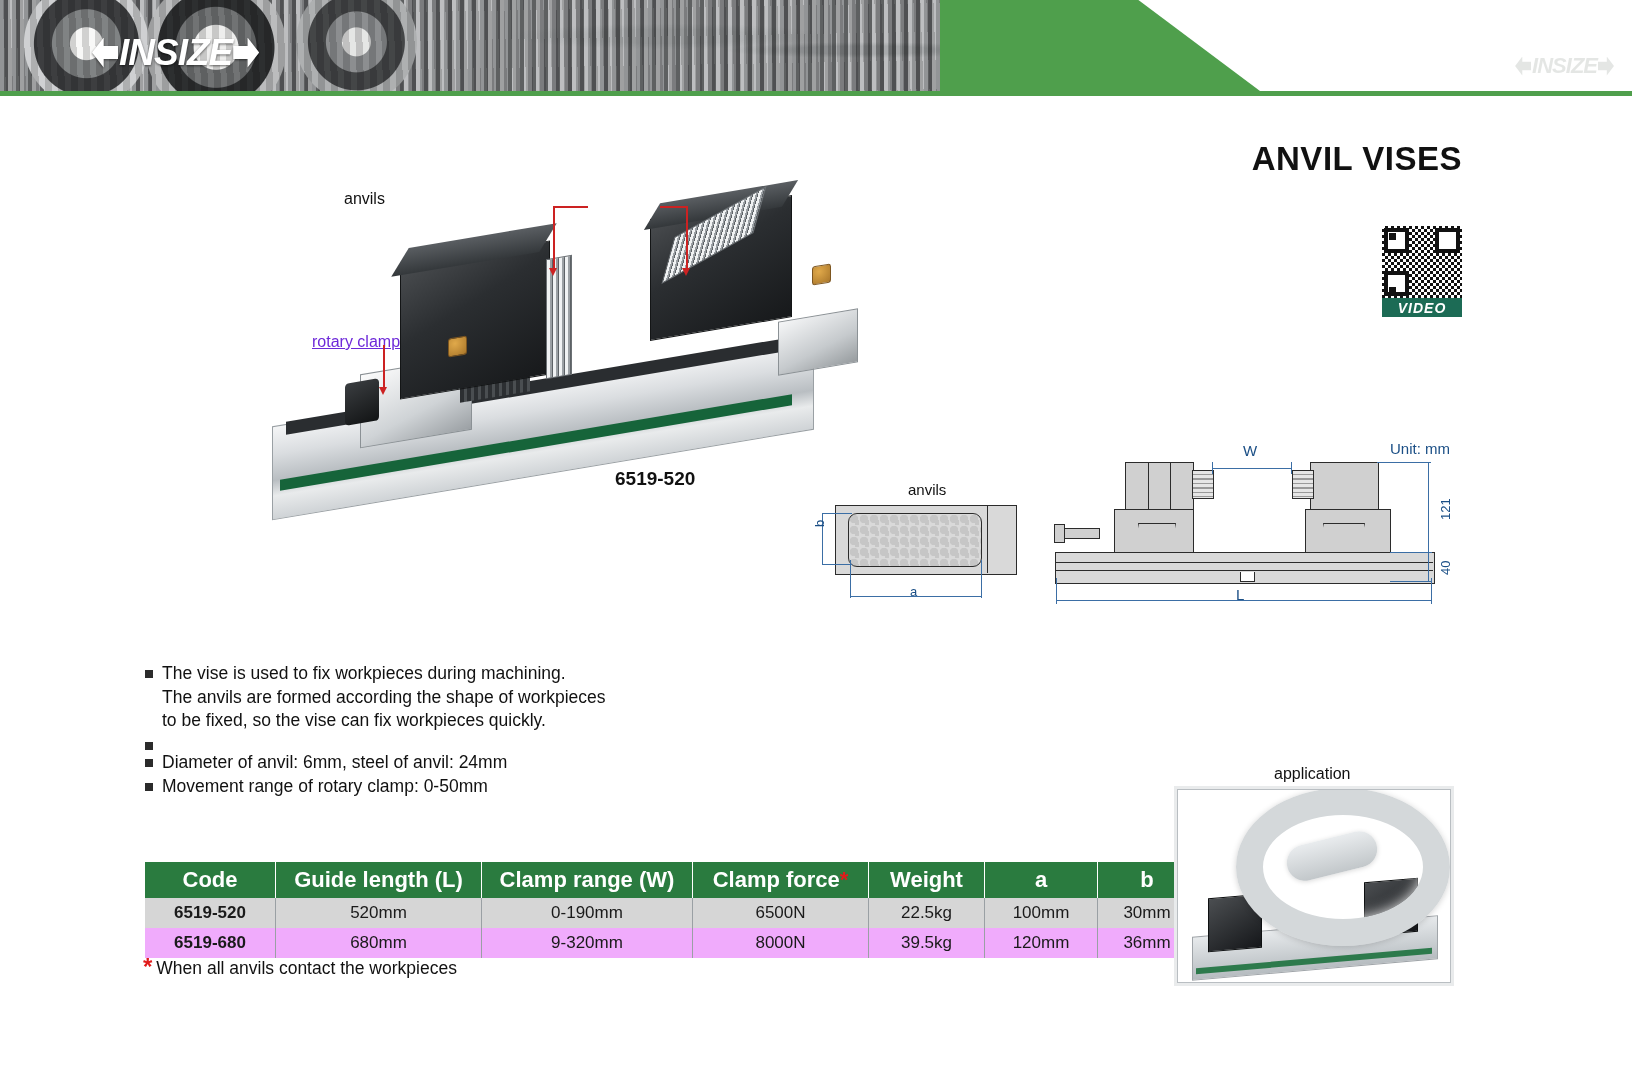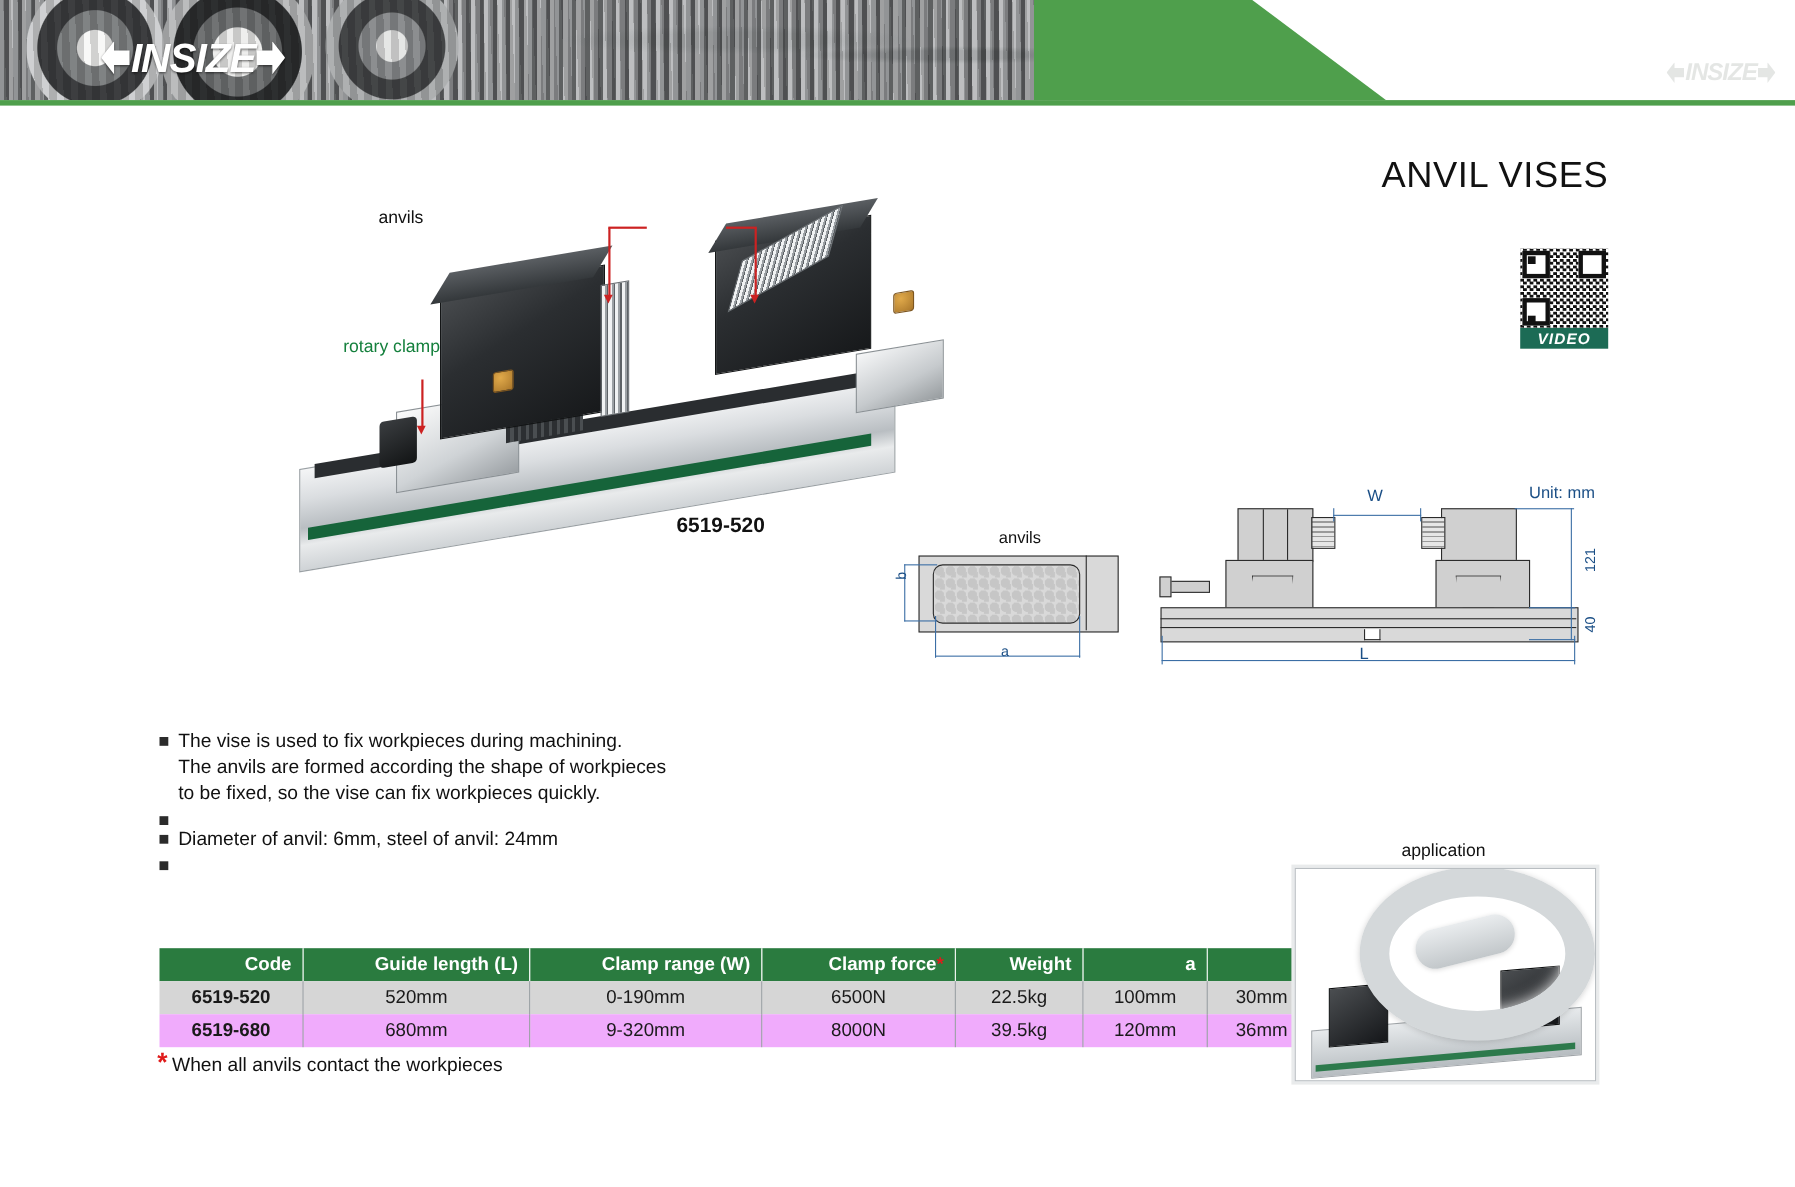--- a/index.html
+++ b/index.html
@@ -61,21 +61,21 @@
   .watermark{
     position:absolute;right:18px;top:55px;
     display:flex;align-items:center;opacity:.18;
   }
   .watermark .logo-text{color:#6f7a70;font-size:22px;}
   .watermark .logo-arrow-l,.watermark .logo-arrow-r{background:#6f7a70;width:16px;height:19px;}
 
   
   .page-title{
     position:absolute;right:170px;top:140px;
-    font-size:33px;font-weight:normal;letter-spacing:.5px;color:#111;
+    font-size:33px;font-weight:bold;letter-spacing:.5px;color:#111;
     text-align:right;
   }
   .qr-wrap{position:absolute;left:1382px;top:226px;width:80px;}
   .qr{
     width:80px;height:72px;
     background-color:#fff;
     background-image:
       repeating-conic-gradient(#111 0% 25%, #fff 0% 50%);
     background-size:6px 6px;
     position:relative;
@@ -97,21 +97,21 @@
     display:flex;align-items:center;justify-content:center;
     font-style:italic;
   }
 
   
   .product-area{position:absolute;left:250px;top:185px;width:640px;height:330px;}
   .callout-anvils{
     position:absolute;left:344px;top:190px;font-size:16px;color:#111;
   }
   .callout-rotary{
-    position:absolute;left:312px;top:307px;font-size:16px;color:#15803d;
+    position:absolute;left:312px;top:333px;font-size:16px;color:#6d28d9;text-decoration:underline;
   }
   .lead{position:absolute;background:#cc2222;}
   .lead.l1{left:553px;top:207px;width:1.6px;height:63px;}
   .lead.l1h{left:553px;top:206px;width:35px;height:1.6px;}
   .lead.l2{left:686px;top:207px;width:1.6px;height:63px;}
   .lead.l2h{left:660px;top:206px;width:28px;height:1.6px;}
   .lead.l3{left:383px;top:345px;width:1.6px;height:44px;}
   .arrowhead{
     position:absolute;width:0;height:0;
     border-left:4px solid transparent;border-right:4px solid transparent;
@@ -290,23 +290,23 @@
   }
 
   
   .spec-table{
     position:absolute;left:145px;top:862px;
     border-collapse:collapse;
     font-size:17px;
   }
   .spec-table th{
     background:#2a7b3f;color:#fff;font-weight:bold;
-    padding:5px 10px;text-align:right;
+    padding:5px 10px;text-align:center;
     border-right:1.5px solid #ffffff;
-    white-space:nowrap;font-size:17px;
+    white-space:nowrap;font-size:22px;
   }
   .spec-table th:last-child{border-right:none;}
   .spec-table td{
     padding:5px 10px;text-align:center;color:#1a1a1a;
     border-right:1.5px solid #9aa0a4;
     white-space:nowrap;
   }
   .spec-table td:last-child{border-right:none;}
   .spec-table tr.r1 td{background:#d6d6d6;}
   .spec-table tr.r2 td{background:#f0abfc;}
@@ -479,20 +479,21 @@
   </div>
   <div class="feat">
     <span class="bullet"></span>
   </div>
   <div class="feat">
     <span class="bullet"></span>
     <span class="feat-text">Diameter of anvil: 6mm, steel of anvil: 24mm</span>
   </div>
   <div class="feat">
     <span class="bullet"></span>
+    <span class="feat-text">Movement range of rotary clamp: 0-50mm</span>
   </div>
 </div>
 
 <table class="spec-table">
   <thead>
     <tr>
       <th style="width:110px">Code</th>
       <th style="width:185px">Guide length (L)</th>
       <th style="width:190px">Clamp range (W)</th>
       <th style="width:155px"><span>Clamp force</span><span class="hdr-star">*</span></th>

